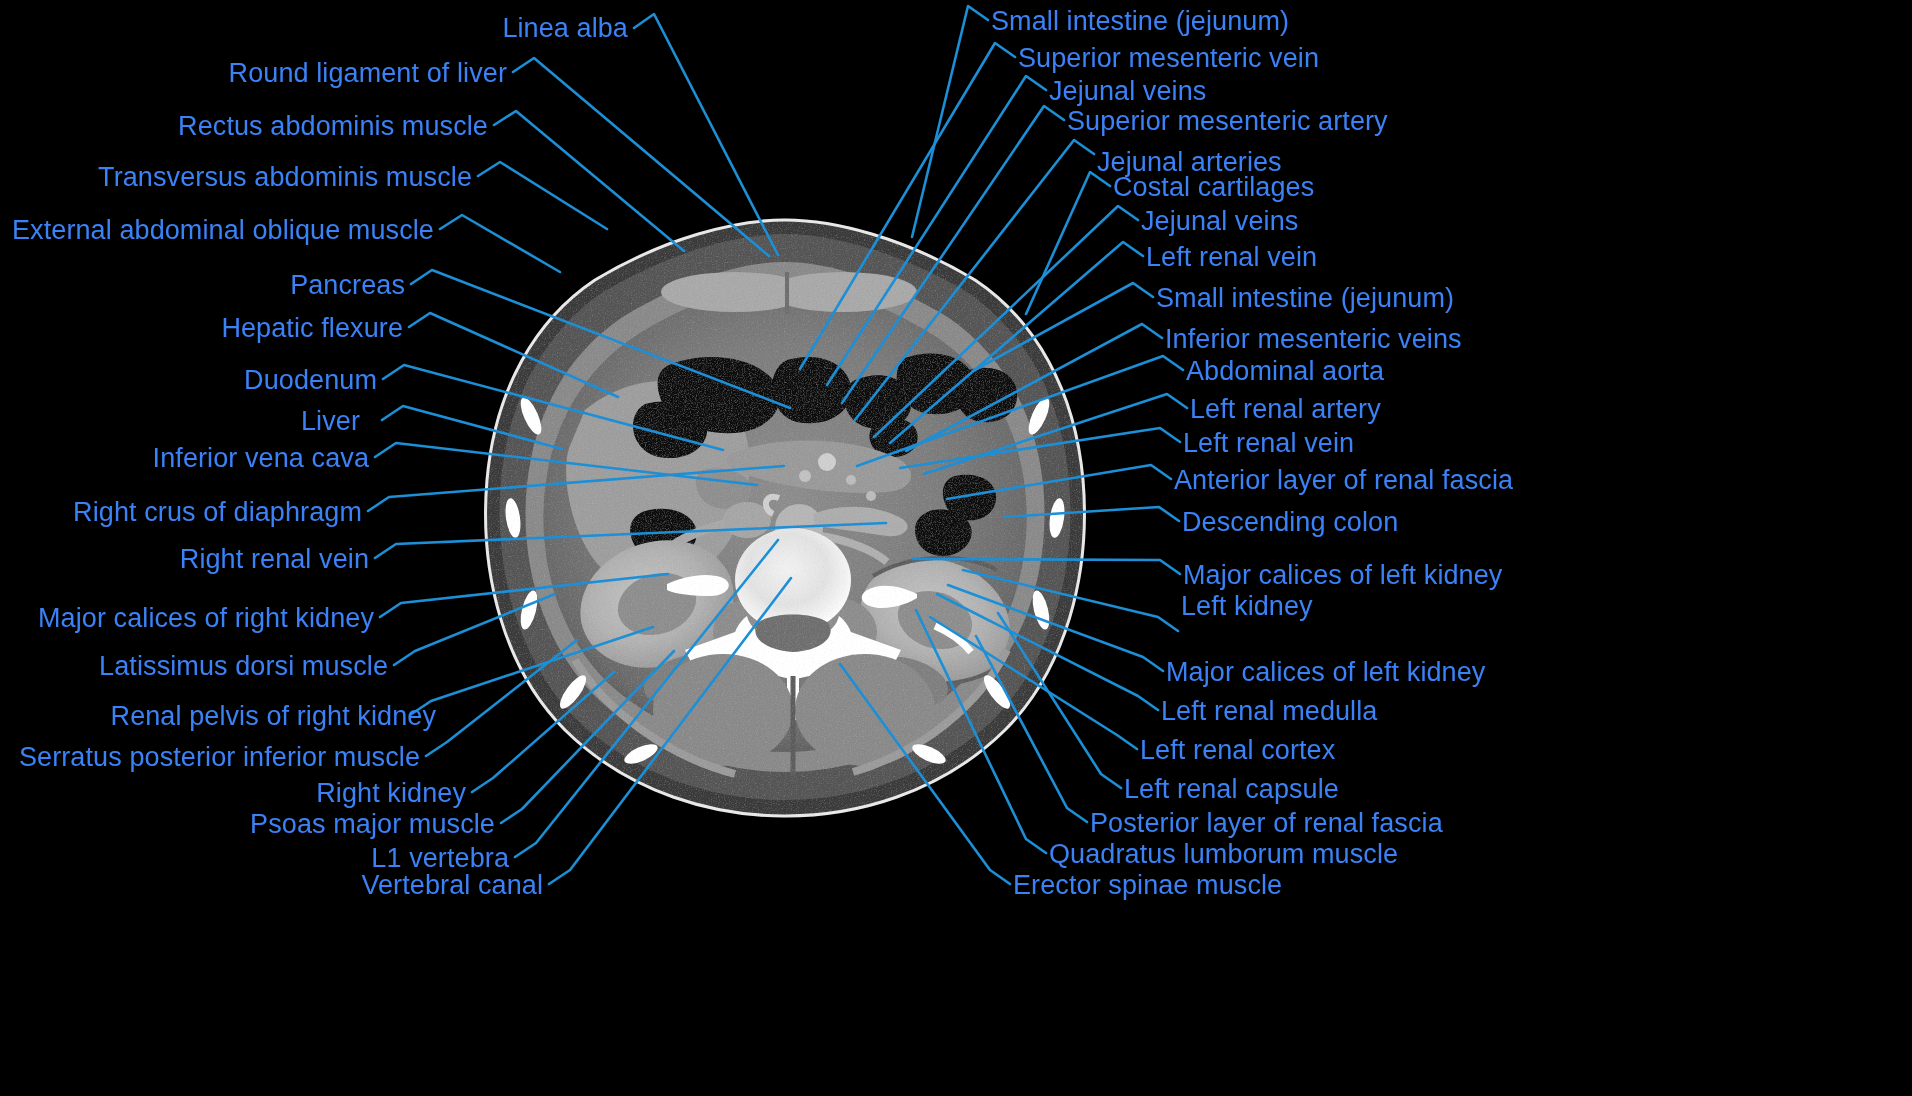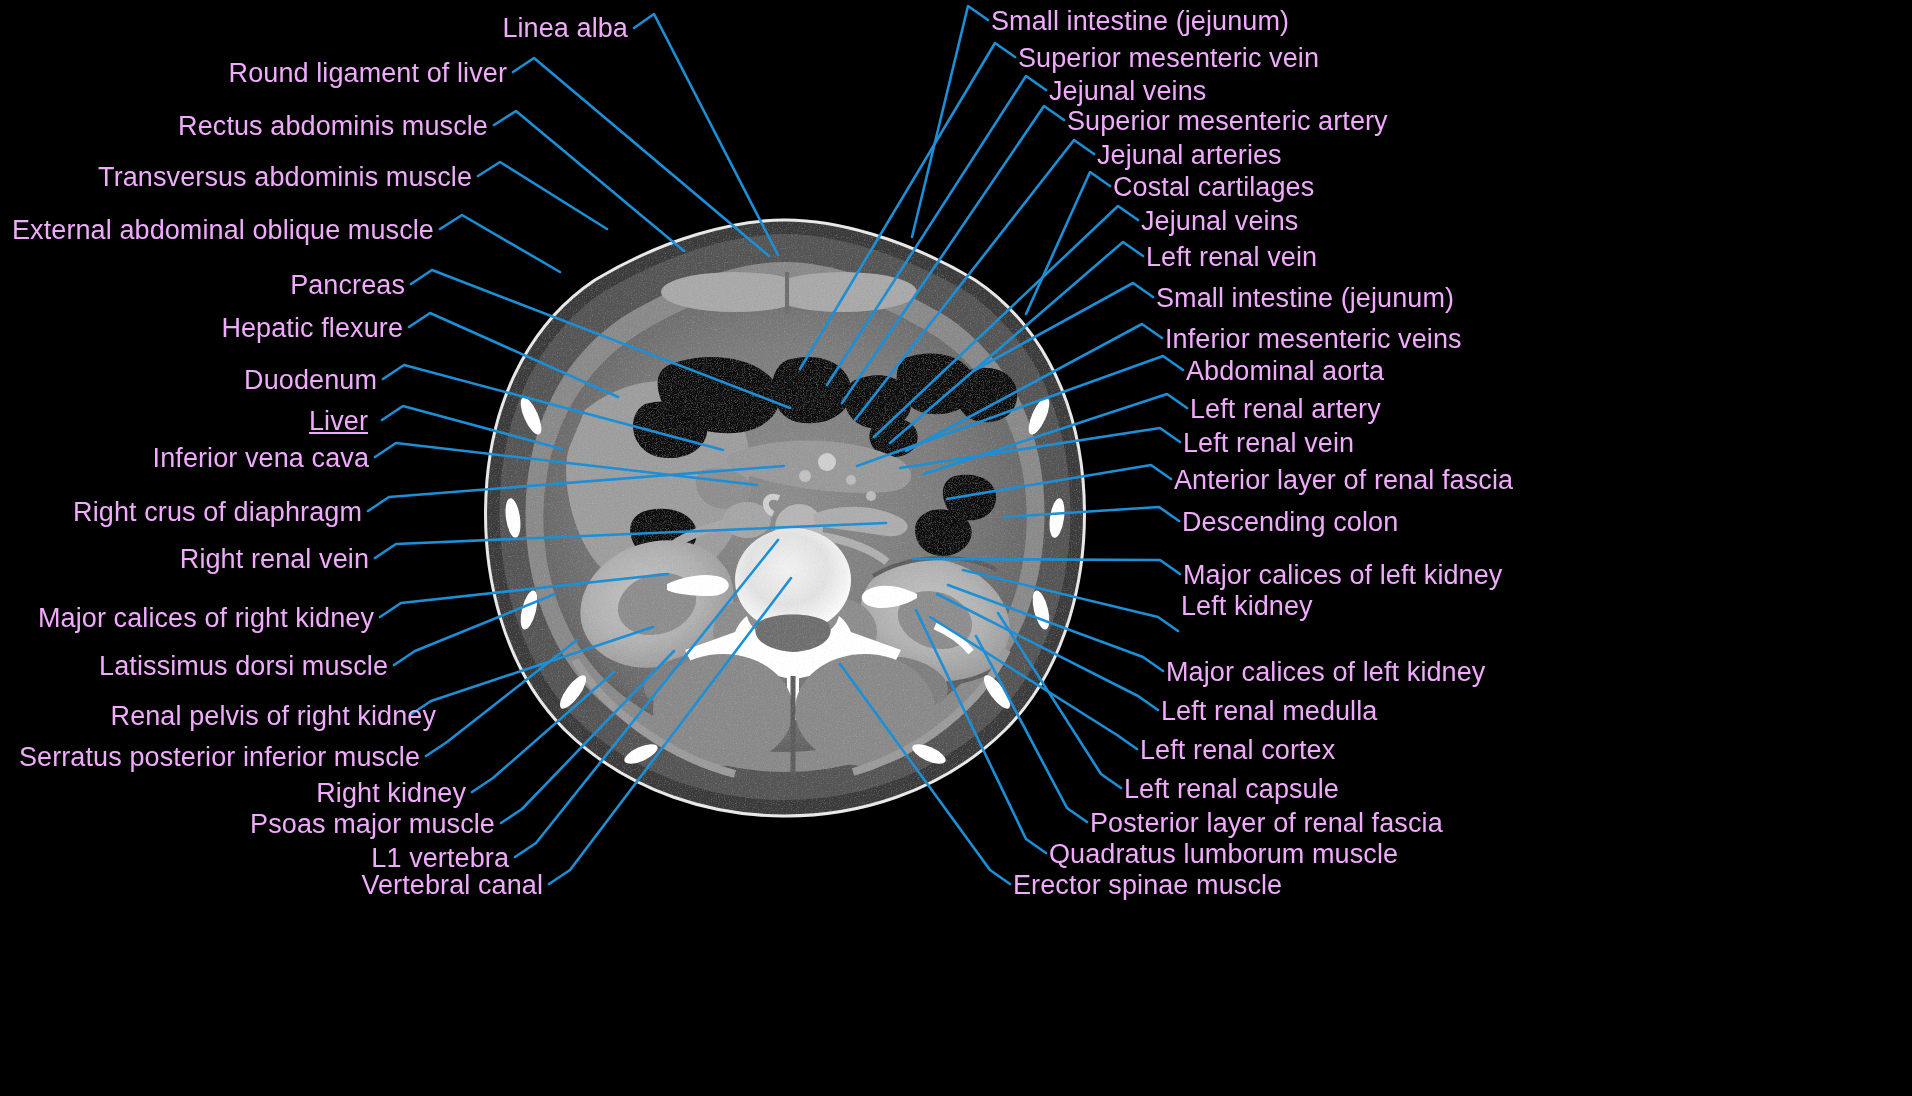--- a/index.html
+++ b/index.html
@@ -31,21 +31,21 @@
     left: 0; top: 0;
     width: 1912px;
     height: 1096px;
     pointer-events: none;
   }
   #leaders polyline { fill: none; stroke-linejoin: round; stroke-linecap: round; }
 
   
   .label {
     position: absolute;
-    color: #f0abfc;
+    color: #3b82f6;
     font-size: 27px;
     line-height: 30px;
     white-space: nowrap;
     letter-spacing: 0.1px;
     font-family: "Liberation Sans", sans-serif;
   }
   .label.right-aligned { transform: translateX(-100%); }
 </style>
 </head>
 <body>
@@ -270,39 +270,39 @@
 
   <div id="labels-left">
       <div class="label right-aligned" style="left: 628px; top: 13px;">Linea alba</div>
       <div class="label right-aligned" style="left: 507px; top: 58px;">Round ligament of liver</div>
       <div class="label right-aligned" style="left: 488px; top: 111px;">Rectus abdominis muscle</div>
       <div class="label right-aligned" style="left: 472px; top: 162px;">Transversus abdominis muscle</div>
       <div class="label right-aligned" style="left: 434px; top: 215px;">External abdominal oblique muscle</div>
       <div class="label right-aligned" style="left: 405px; top: 270px;">Pancreas</div>
       <div class="label right-aligned" style="left: 403px; top: 313px;">Hepatic flexure</div>
       <div class="label right-aligned" style="left: 377px; top: 365px;">Duodenum</div>
-      <div class="label right-aligned" style="left: 368px; top: 406px; text-decoration: underline;">Liver</div>
+      <div class="label right-aligned" style="left: 360px; top: 406px;">Liver</div>
       <div class="label right-aligned" style="left: 369px; top: 443px;">Inferior vena cava</div>
       <div class="label right-aligned" style="left: 362px; top: 497px;">Right crus of diaphragm</div>
       <div class="label right-aligned" style="left: 369px; top: 544px;">Right renal vein</div>
       <div class="label right-aligned" style="left: 374px; top: 603px; text-align: center;">Major calices of right kidney</div>
       <div class="label right-aligned" style="left: 388px; top: 651px;">Latissimus dorsi muscle</div>
       <div class="label right-aligned" style="left: 404px; top: 701px; margin-left: 32px;">Renal pelvis of right kidney</div>
       <div class="label right-aligned" style="left: 420px; top: 742px;">Serratus posterior inferior muscle</div>
       <div class="label right-aligned" style="left: 466px; top: 778px;">Right kidney</div>
       <div class="label right-aligned" style="left: 495px; top: 809px;">Psoas major muscle</div>
       <div class="label right-aligned" style="left: 509px; top: 843px; text-align: center;">L1 vertebra</div>
       <div class="label right-aligned" style="left: 543px; top: 870px;">Vertebral canal</div>
     </div>
   <div id="labels-right">
       <div class="label" style="left: 991px; top: 6px;">Small intestine (jejunum)</div>
       <div class="label" style="left: 1018px; top: 43px;">Superior mesenteric vein</div>
       <div class="label" style="left: 1049px; top: 76px;">Jejunal veins</div>
       <div class="label" style="left: 1067px; top: 106px;">Superior mesenteric artery</div>
-      <div class="label" style="left: 1097px; top: 140px;">Jejunal arteries</div>
+      <div class="label" style="left: 1097px; top: 147px;">Jejunal arteries</div>
       <div class="label" style="left: 1113px; top: 172px;">Costal cartilages</div>
       <div class="label" style="left: 1141px; top: 206px;">Jejunal veins</div>
       <div class="label" style="left: 1146px; top: 242px;">Left renal vein</div>
       <div class="label" style="left: 1156px; top: 283px;">Small intestine (jejunum)</div>
       <div class="label" style="left: 1165px; top: 324px;">Inferior mesenteric veins</div>
       <div class="label" style="left: 1186px; top: 356px;">Abdominal aorta</div>
       <div class="label" style="left: 1190px; top: 394px;">Left renal artery</div>
       <div class="label" style="left: 1183px; top: 428px;">Left renal vein</div>
       <div class="label" style="left: 1174px; top: 465px;">Anterior layer of renal fascia</div>
       <div class="label" style="left: 1182px; top: 507px;">Descending colon</div>

